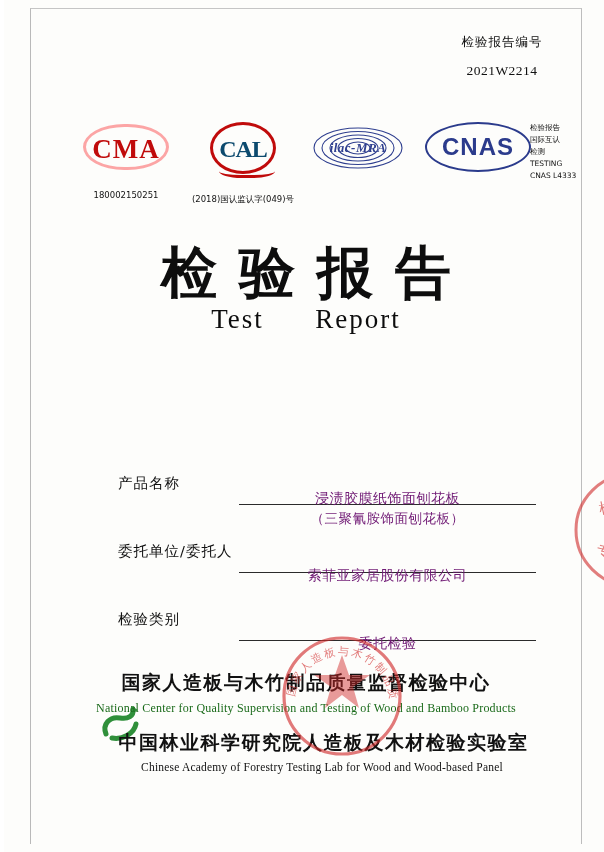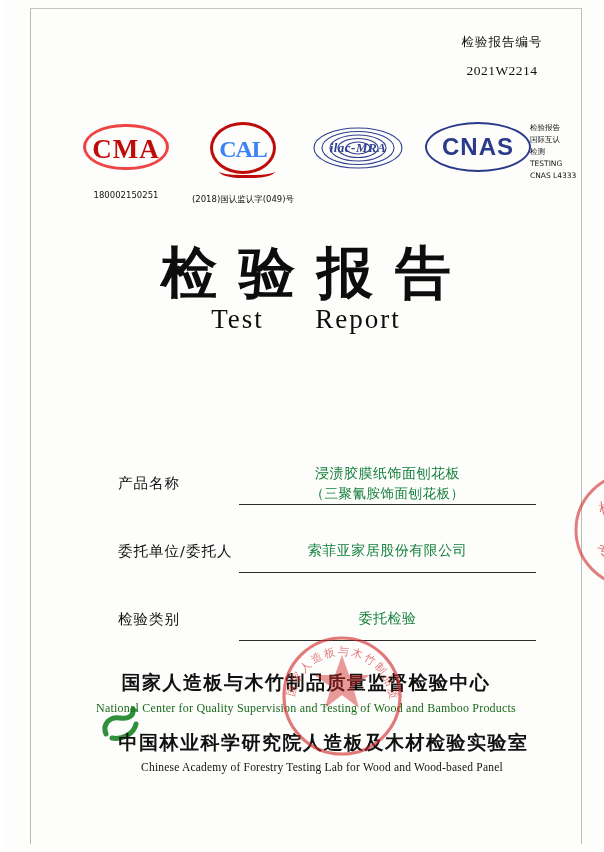--- a/index.html
+++ b/index.html
@@ -73,41 +73,41 @@
     margin-top: 20px;
     font-family: "DejaVu Sans", sans-serif;
     white-space: nowrap;
   }
   
   .cma {
     left: 0px; top: 8px; width: 96px;
   }
   .cma-mark {
     width: 86px; height: 46px;
-    border: 3px solid #ef4444;
+    border: 3px solid #fca5a5;
     border-radius: 50% / 52%;
     color: #c00b0b;
     font-family: "Liberation Serif", serif;
     font-weight: bold;
     font-size: 27px;
     line-height: 44px;
     letter-spacing: 1px;
     box-sizing: border-box;
     margin: 0 auto;
   }
   
   .cal {
     left: 110px; top: 6px; width: 110px;
   }
   .cal-mark {
     width: 66px; height: 52px;
     margin: 0 auto;
     border: 3px solid #c00b0b;
     border-radius: 50%;
-    color: #3b82f6;
+    color: #0c4a6e;
     font-family: "Liberation Serif", serif;
     font-weight: bold;
     font-size: 24px;
     line-height: 48px;
     letter-spacing: -1px;
     box-sizing: border-box;
     position: relative;
   }
   .cal-mark::after {
     content: "";
@@ -224,23 +224,24 @@
     left: 175px;
     right: 12px;
     top: 0;
     height: 42px;
     border-bottom: 1px solid #2b2b2b;
     text-align: center;
   }
   .field-value {
     font-family: "DejaVu Sans", sans-serif;
     font-size: 14px;
-    color: #15803d;
+    color: #701a75;
     line-height: 20px;
     letter-spacing: 0.5px;
+    margin-top: 25px;
   }
   .field-value.two-line { padding-top: 1px; }
   .field-value.one-line { line-height: 40px; }
   .field-value .sub { font-size: 13.5px; display: block; }
 
   
   .footer {
     position: absolute;
     left: 0; right: 0;
     top: 670px;

